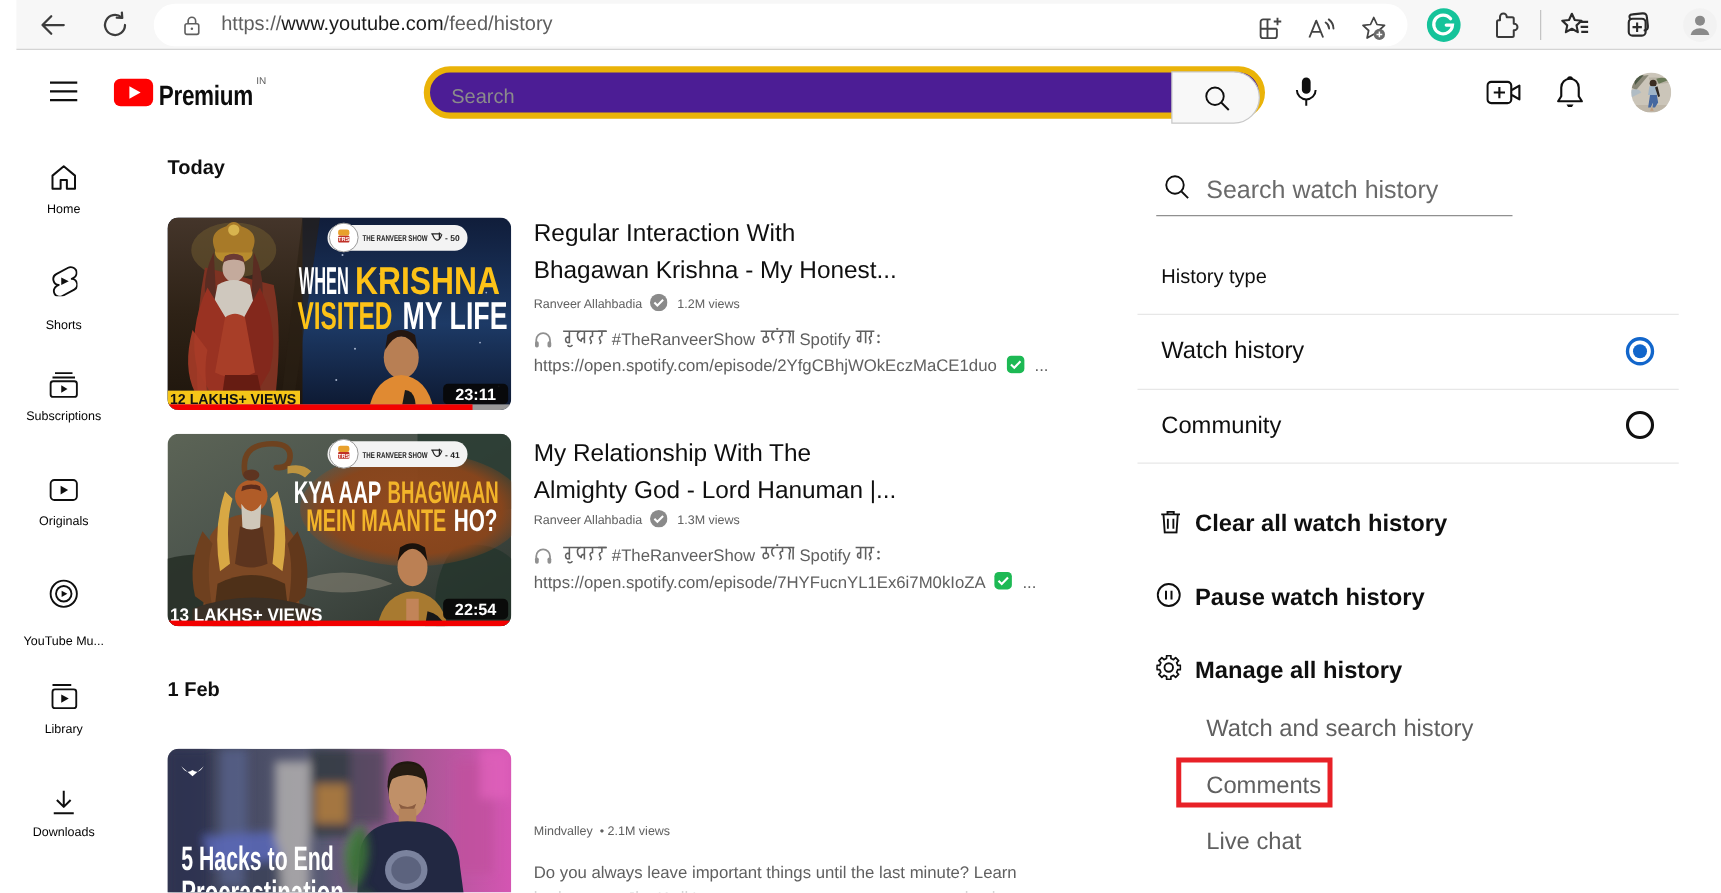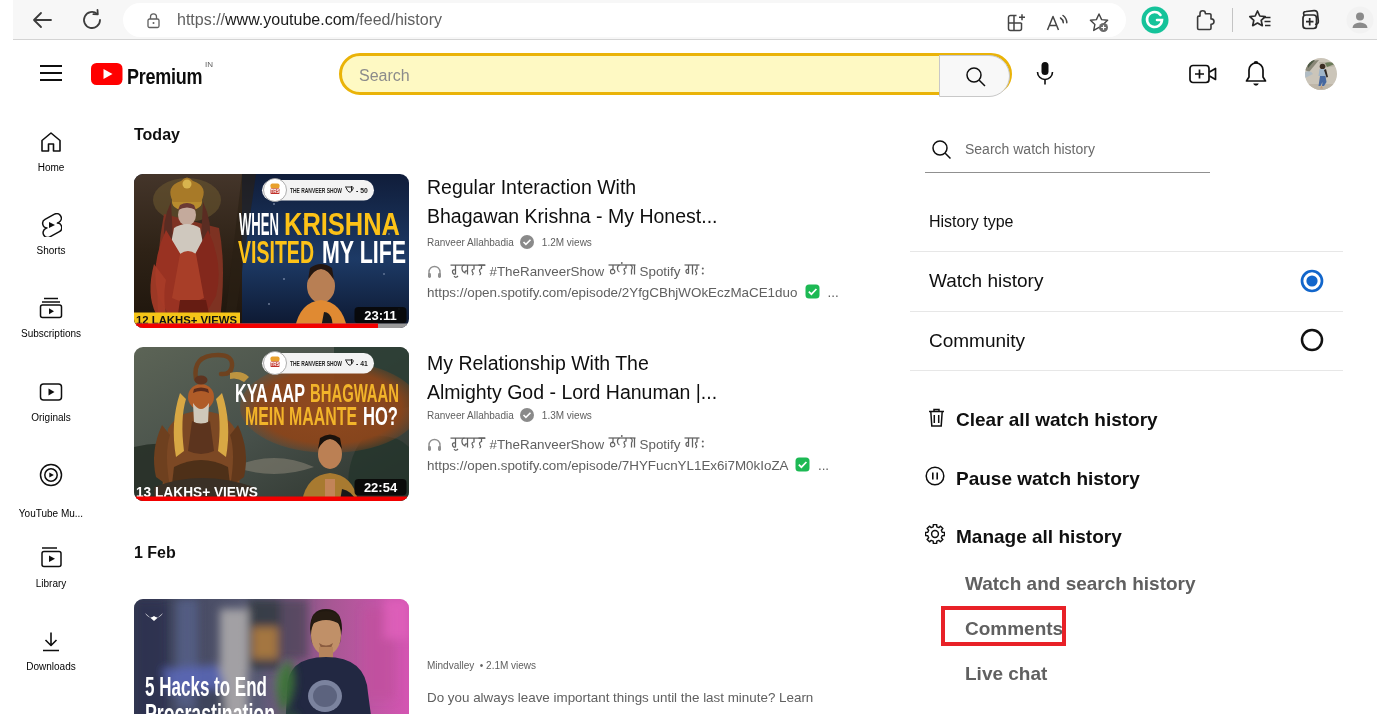--- a/index.html
+++ b/index.html
@@ -12,32 +12,32 @@
   #chrome { position:absolute; left:0; top:0; width:1377px; height:40px;
     background:#f7f7f7; border-bottom:1px solid #d4d4d4; }
   #urlpill { position:absolute; left:110px; top:3px; width:1003px; height:34px;
     border-radius:17px; background:#fff; }
   .urltext { position:absolute; left:54px; top:0; height:34px; line-height:34px;
     font-size:16px; color:#5f5f5f; }
   .urltext b { color:#1b1b1b; font-weight:400; }
   
   .ylabel { position:absolute; font-size:10px; color:#030303; text-align:center; width:76px; }
   #searchpill { position:absolute; left:326px; top:53px; width:673px; height:42px;
-    border:3px solid #eab308; border-radius:21px; background:#fef9c3;text-align:center; }
+    border:5px solid #eab308; border-radius:21px; background:#4c1d95;text-align:center; }
   #searchbtn { position:absolute; right:-1px; top:-1px; width:71px; height:42px;
     border:1px solid #c8c8c8; border-radius:0 21px 21px 0; background:#f8f8f8; }
   
   .h-today { position:absolute; font-size:16px; font-weight:bold; color:#0f0f0f; }
   .vtitle { position:absolute; font-size:19.5px; line-height:29px; color:#0f0f0f;  }
   .vmeta { position:absolute; font-size:10px; color:#606060; }
   .vdesc { position:absolute; font-size:13.4px; line-height:20.5px; color:#606060; }
   
   .rp-text { position:absolute; font-size:19px; color:#0f0f0f; }
   .rp-med { font-weight:bold; }
-  .rp-gray { color:#606060; font-weight:bold; }
+  .rp-gray { color:#606060; font-weight:normal; }
   .divider { position:absolute; left:897px; width:433px; height:1px; background:#e7e7e7; }
 </style>
 </head>
 <body>
 <div id="page">
 
   <div id="chrome">
 
     <svg class="abs" style="left:18px;top:9px" width="22" height="22" viewBox="0 0 22 22">
       <path d="M20 11 H3 M10 4 L3 11 L10 18" stroke="#3c3c3c" stroke-width="1.8" fill="none" stroke-linecap="round" stroke-linejoin="round"></path>
@@ -168,21 +168,21 @@
 
   <svg class="abs" style="left:26px;top:130px" width="24" height="24" viewBox="0 0 24 24">
     <path d="M3 10.5 L12 3 L21 10.5 V21 H14.5 V14 h-5 V21 H3 z" fill="none" stroke="#0f0f0f" stroke-width="1.6" stroke-linejoin="round"></path>
   </svg>
   <div class="ylabel" style="left:0px;top:162px">Home</div>
 
   <svg class="abs" style="left:27px;top:213px" width="22" height="24" viewBox="0 0 22 24">
     <path d="M14.5 1.2 L5 6.3 a4.6 4.6 0 0 0 2 8.6 l-1.5 .8 a4.6 4.6 0 1 0 4.4 8.1 l9.5 -5.1 a4.6 4.6 0 0 0 -2 -8.6 l1.5 -.8 a4.6 4.6 0 0 0 -4.4 -8.1 z" fill="none" stroke="#0f0f0f" stroke-width="1.5" stroke-linejoin="round"></path>
     <path d="M9 9 l6 3 -6 3 z" fill="#0f0f0f"></path>
   </svg>
-  <div class="ylabel" style="left:0px;top:245px">Shorts</div>
+  <div class="ylabel" style="left:0px;top:255px">Shorts</div>
 
   <svg class="abs" style="left:26px;top:296px" width="24" height="24" viewBox="0 0 24 24">
     <path d="M5 2.5 h14" stroke="#0f0f0f" stroke-width="1.5"></path>
     <path d="M3 6 h18" stroke="#0f0f0f" stroke-width="1.5"></path>
     <rect x="1.5" y="9" width="21" height="12.5" rx="2" fill="none" stroke="#0f0f0f" stroke-width="1.5"></rect>
     <path d="M10 12.2 l5 3 -5 3 z" fill="#0f0f0f"></path>
   </svg>
   <div class="ylabel" style="left:0px;top:328px">Subscriptions</div>
 
   <svg class="abs" style="left:26px;top:380px" width="24" height="24" viewBox="0 0 24 24">
@@ -511,21 +511,21 @@
     </g>
   </svg>
 
   <div class="vmeta" style="left:414px;top:660px">Mindvalley&nbsp;&nbsp;•&nbsp;2.1M views</div>
   <div class="vdesc" style="left:414px;top:688px;width:420px">Do you always leave important things until the last minute? Learn<br>brain expert Jim Kwik's proven ways to overcome procrastination</div>
 
   <svg class="abs" style="left:918px;top:139px" width="21" height="21" viewBox="0 0 21 21">
     <circle cx="9" cy="9" r="7" fill="none" stroke="#0f0f0f" stroke-width="1.5"></circle>
     <path d="M14.2 14.2 L19.5 19.5" stroke="#0f0f0f" stroke-width="1.5"></path>
   </svg>
-  <div class="abs" style="left:952px;top:141px;font-size:14px;color:#6a6a6a">Search watch history</div>
+  <div class="abs" style="left:952px;top:141px;font-size:20px;color:#6a6a6a">Search watch history</div>
   <div class="abs" style="left:912px;top:172px;width:285px;height:1px;background:#909090"></div>
 
   <div class="abs" style="left:916px;top:213px;font-size:16px;color:#0f0f0f">History type</div>
 
   <div class="divider" style="top:251px"></div>
   <div class="rp-text" style="left:916px;top:270px">Watch history</div>
 
   <svg class="abs" style="left:1287px;top:269px" width="24" height="24" viewBox="0 0 24 24">
     <circle cx="12" cy="12" r="10" fill="none" stroke="#1266cb" stroke-width="2.7"></circle>
     <circle cx="12" cy="12" r="5.6" fill="#1266cb"></circle>

